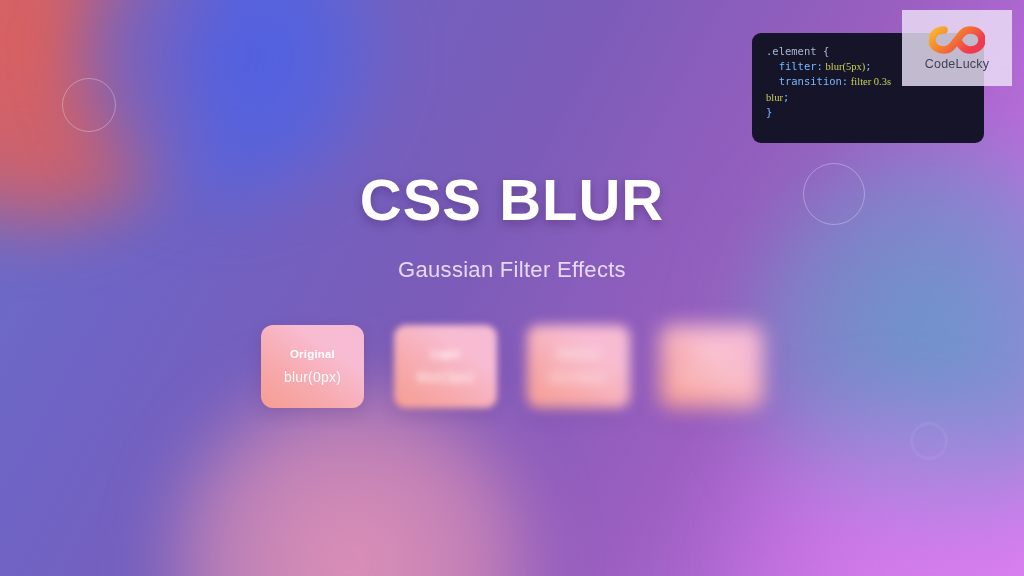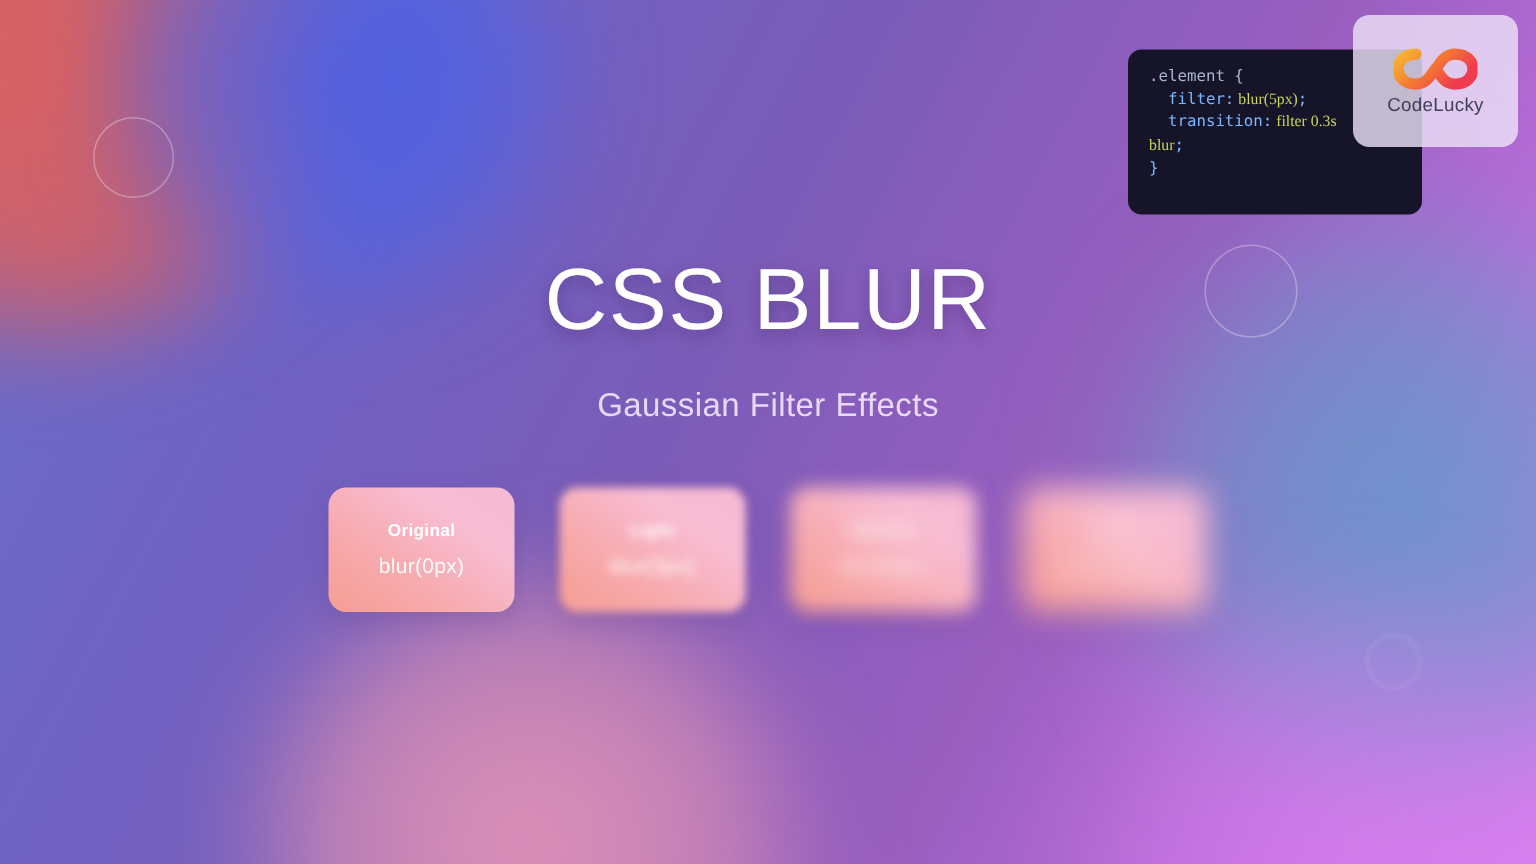--- a/index.html
+++ b/index.html
@@ -71,21 +71,21 @@
   
   .hero {
     position: absolute;
     left: 0; right: 0;
     top: 170px;
     text-align: center;
   }
   .hero-title {
     margin: 0;
     font-size: 58px;
-    font-weight: 400;
+    font-weight: 700;
     letter-spacing: 1px;
     color: #ffffff;
     line-height: 1.05;
     text-shadow: 0 4px 10px rgba(60,30,90,0.38);
   }
   .hero-sub {
     margin: 26px 0 0 0;
     font-size: 22px;
     font-weight: 400;
     color: rgba(240,228,250,0.92);
@@ -97,21 +97,21 @@
     position: absolute;
     left: 0; right: 0;
     top: 325px;
     display: flex;
     justify-content: center;
     align-items: flex-start;
     gap: 30px;
   }
   .card {
     position: relative;
-    width: 124px;
+    width: 103px;
     height: 83px;
     border-radius: 12px;
     background: linear-gradient(215deg, #f6b9d3 0%, #f8bcd2 30%, #f7a9ab 68%, #f59d94 100%);
     display: flex;
     flex-direction: column;
     align-items: center;
     justify-content: center;
     gap: 9px;
     box-shadow: 0 6px 16px rgba(80,40,110,0.18);
   }
@@ -130,21 +130,21 @@
   .card.b0  { filter: blur(0px); }
   .card.b3  { filter: blur(3px); }
   .card.b6  { filter: blur(6px); }
   .card.b10 { filter: blur(10px); }
 
   
   .code-panel {
     position: absolute;
     left: 752px;
     top: 33px;
-    width: 196px;
+    width: 232px;
     height: 110px;
     background: #161429;
     border-radius: 9px;
     padding: 11px 0 0 0;
     box-sizing: border-box;
     overflow: hidden;
   }
   .code-line {
     font-family: "DejaVu Sans Mono", monospace;
     font-size: 10.5px;
@@ -158,22 +158,22 @@
   .tok-val  { color: #c8d45a; font-family: Liberation Serif, serif; }
   .tok-pun  { color: #79b8ff; }
   .tok-brace{ color: #79b8ff; }
 
   
   .watermark {
     position: absolute;
     left: 902px;
     top: 10px;
     width: 110px;
-    height: 88px;
-    border-radius: 11px;
+    height: 76px;
+    border-radius: 0;
     background: rgba(238,228,248,0.80);
     display: flex;
     flex-direction: column;
     align-items: center;
     justify-content: center;
     gap: 2px;
   }
   .watermark-mark { width: 56px; height: 30px; display: block; }
   .watermark-text {
     font-size: 12.5px;

